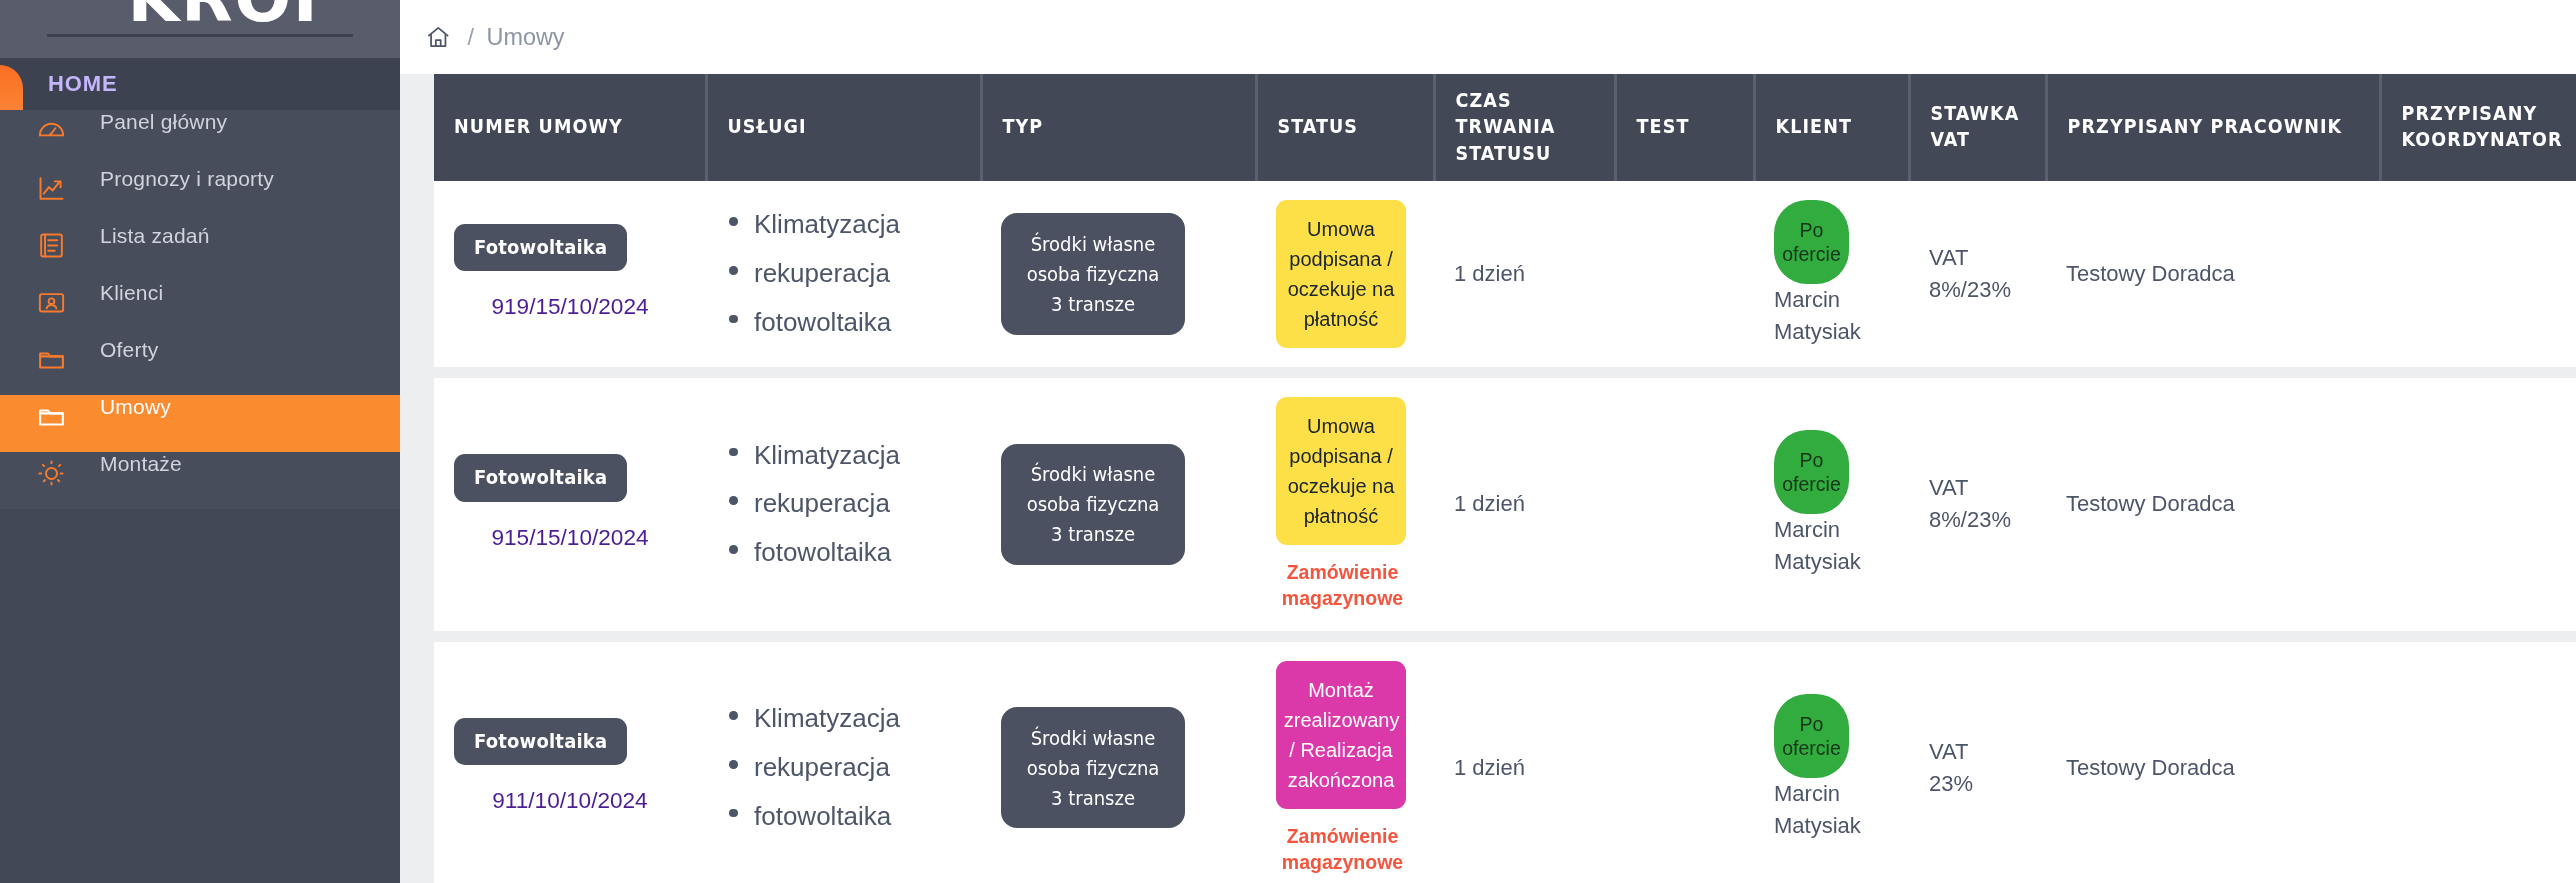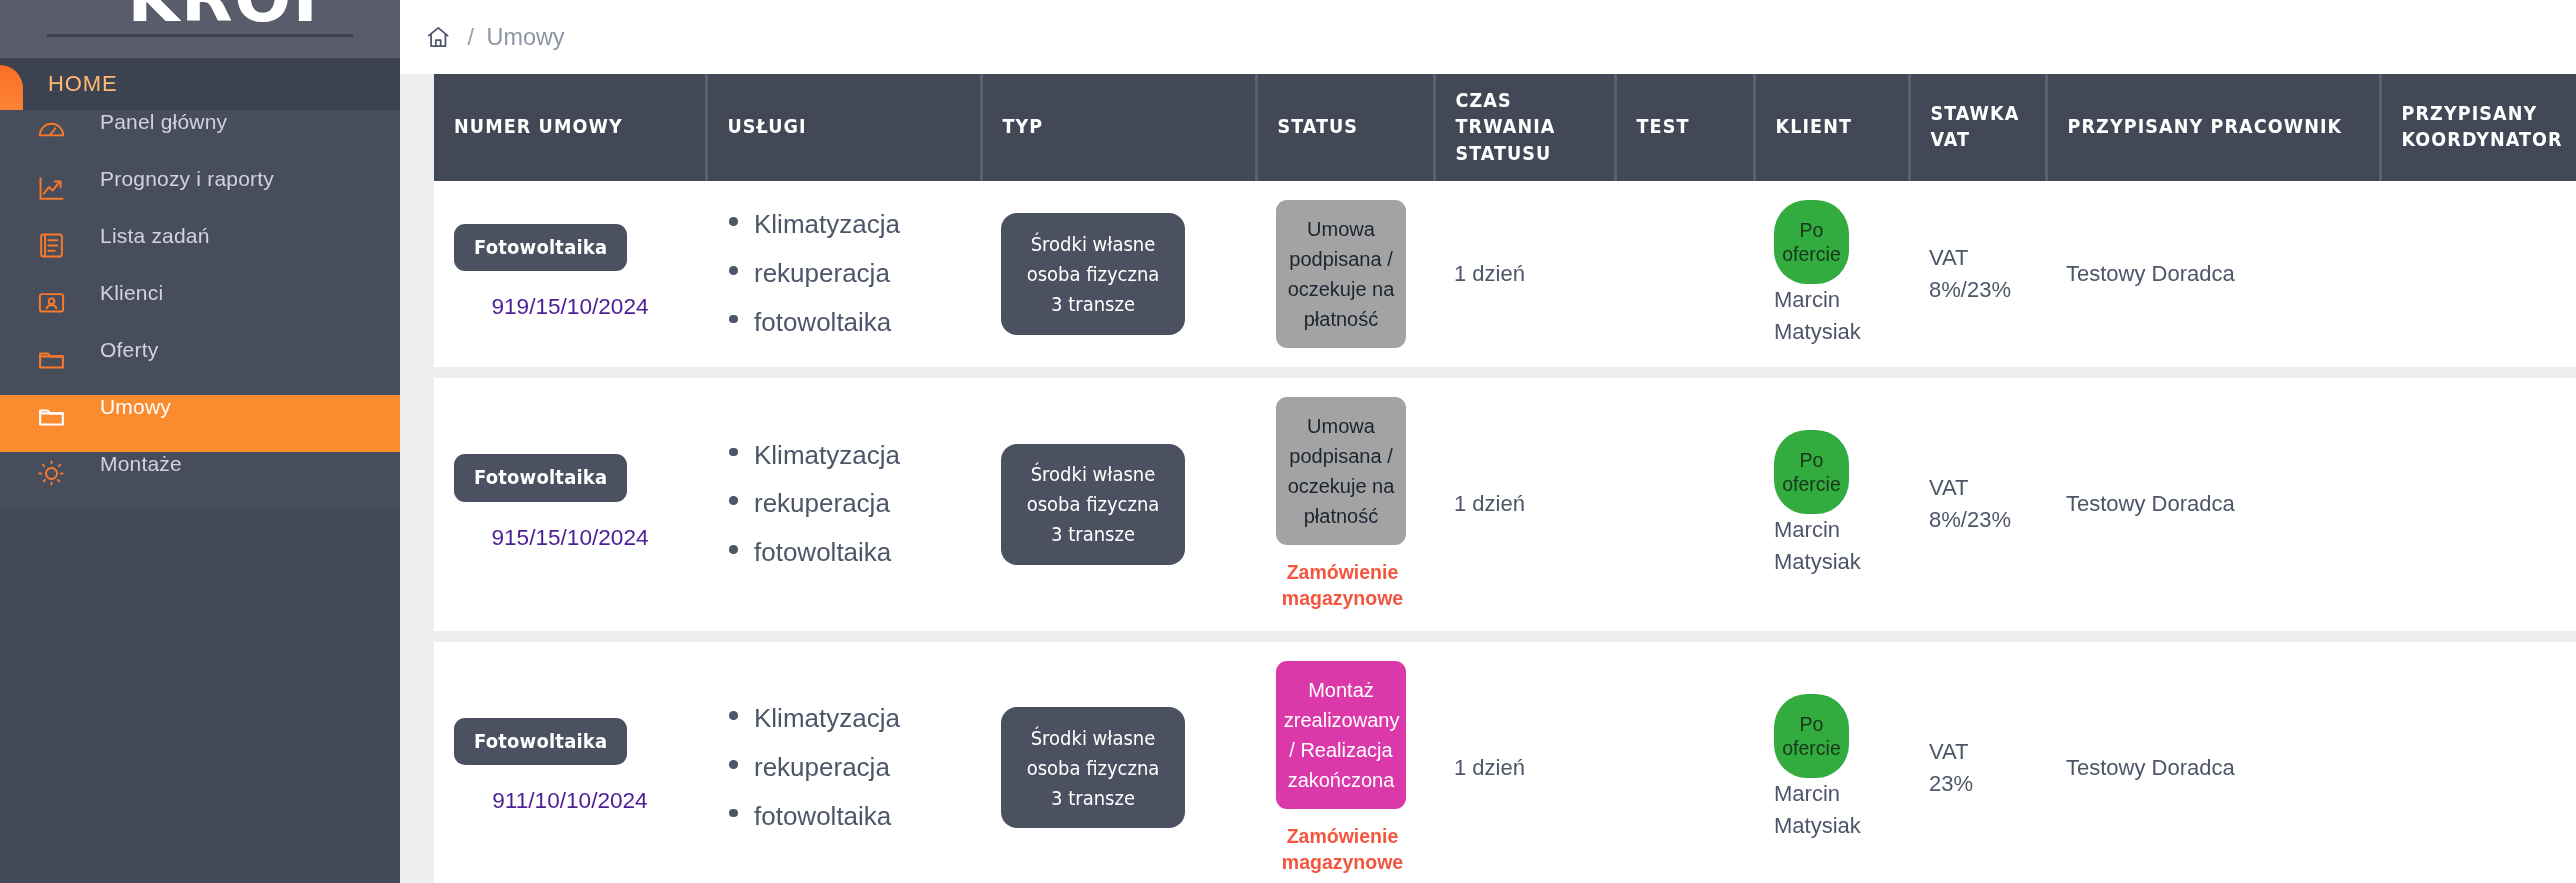--- a/index.html
+++ b/index.html
@@ -52,23 +52,23 @@
   #home-tab {
     position: absolute;
     left: -25px; top: 7px;
     width: 48px; height: 72px;
     border-radius: 23.4px;
     background: linear-gradient(180deg,#fa6e22 0%, #fb9040 100%);
   }
   #home-label {
     margin-left: 48px;
     font-size: 22px;
-    font-weight: normal;
+    font-weight: bold;
     letter-spacing: 0.9px;
-    color: #fdba74;
+    color: #c4b5fd;
   }
   .nav-item {
     position: relative;
     height: 57px;
     display: flex;
     align-items: flex-start;
     background: #484d5c;
   }
   .nav-item.active { background: #fb8b2f; }
   .nav-icon {
@@ -188,21 +188,21 @@
 
   .status-box {
     display: block;
     width: 130px;
     text-align: center;
     border-radius: 11px;
     padding: 14px 7.8px;
     font-size: 20px;
     line-height: 1.5;
   }
-  .status-box.green { background: #a3a3a3; color: #1b2430; }
+  .status-box.green { background: #fde047; color: #1b2430; }
   .status-box.magenta { background: #db38aa; color: #ffffff; }
   .sub-warn {
     display: block;
     margin-top: 14px;
     width: 133px;
     text-align: center;
     color: #f4553f;
     font-size: 19.5px;
     font-weight: bold;
     line-height: 1.35;

